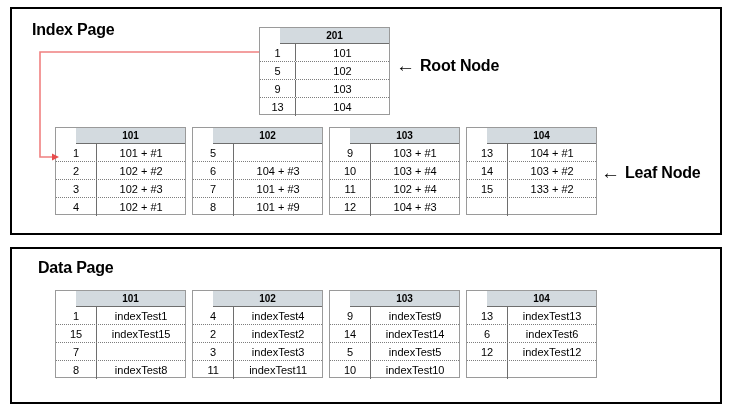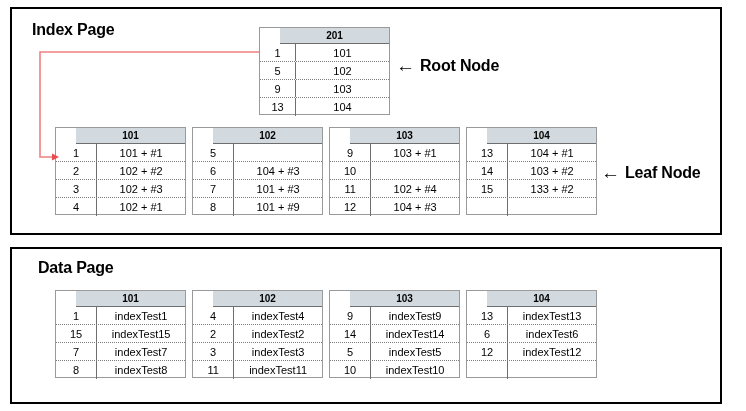--- a/index.html
+++ b/index.html
@@ -185,20 +185,21 @@
 
 <div class="node" id="leaf-103" style="left:329px; top:127px; width:131px; height:88px;">
   <div class="hdr">103</div>
   <div class="rows">
     <div class="row">
       <div class="c-key">9</div>
       <div class="c-val">103 + #1</div>
     </div>
     <div class="row">
       <div class="c-key">10</div>
+      <div class="c-val">103 + #4</div>
     </div>
     <div class="row">
       <div class="c-key">11</div>
       <div class="c-val">102 + #4</div>
     </div>
     <div class="row">
       <div class="c-key">12</div>
       <div class="c-val">104 + #3</div>
     </div>
   </div>
@@ -246,21 +247,20 @@
     <div class="row">
       <div class="c-key">1</div>
       <div class="c-val">indexTest1</div>
     </div>
     <div class="row">
       <div class="c-key">15</div>
       <div class="c-val">indexTest15</div>
     </div>
     <div class="row">
       <div class="c-key">7</div>
-      <div class="c-val">indexTest7</div>
     </div>
     <div class="row">
       <div class="c-key">8</div>
       <div class="c-val">indexTest8</div>
     </div>
   </div>
 </div>
 
 <div class="node" id="dp-102" style="left:192px; top:290px; width:131px; height:88px;">
   <div class="hdr">102</div>

